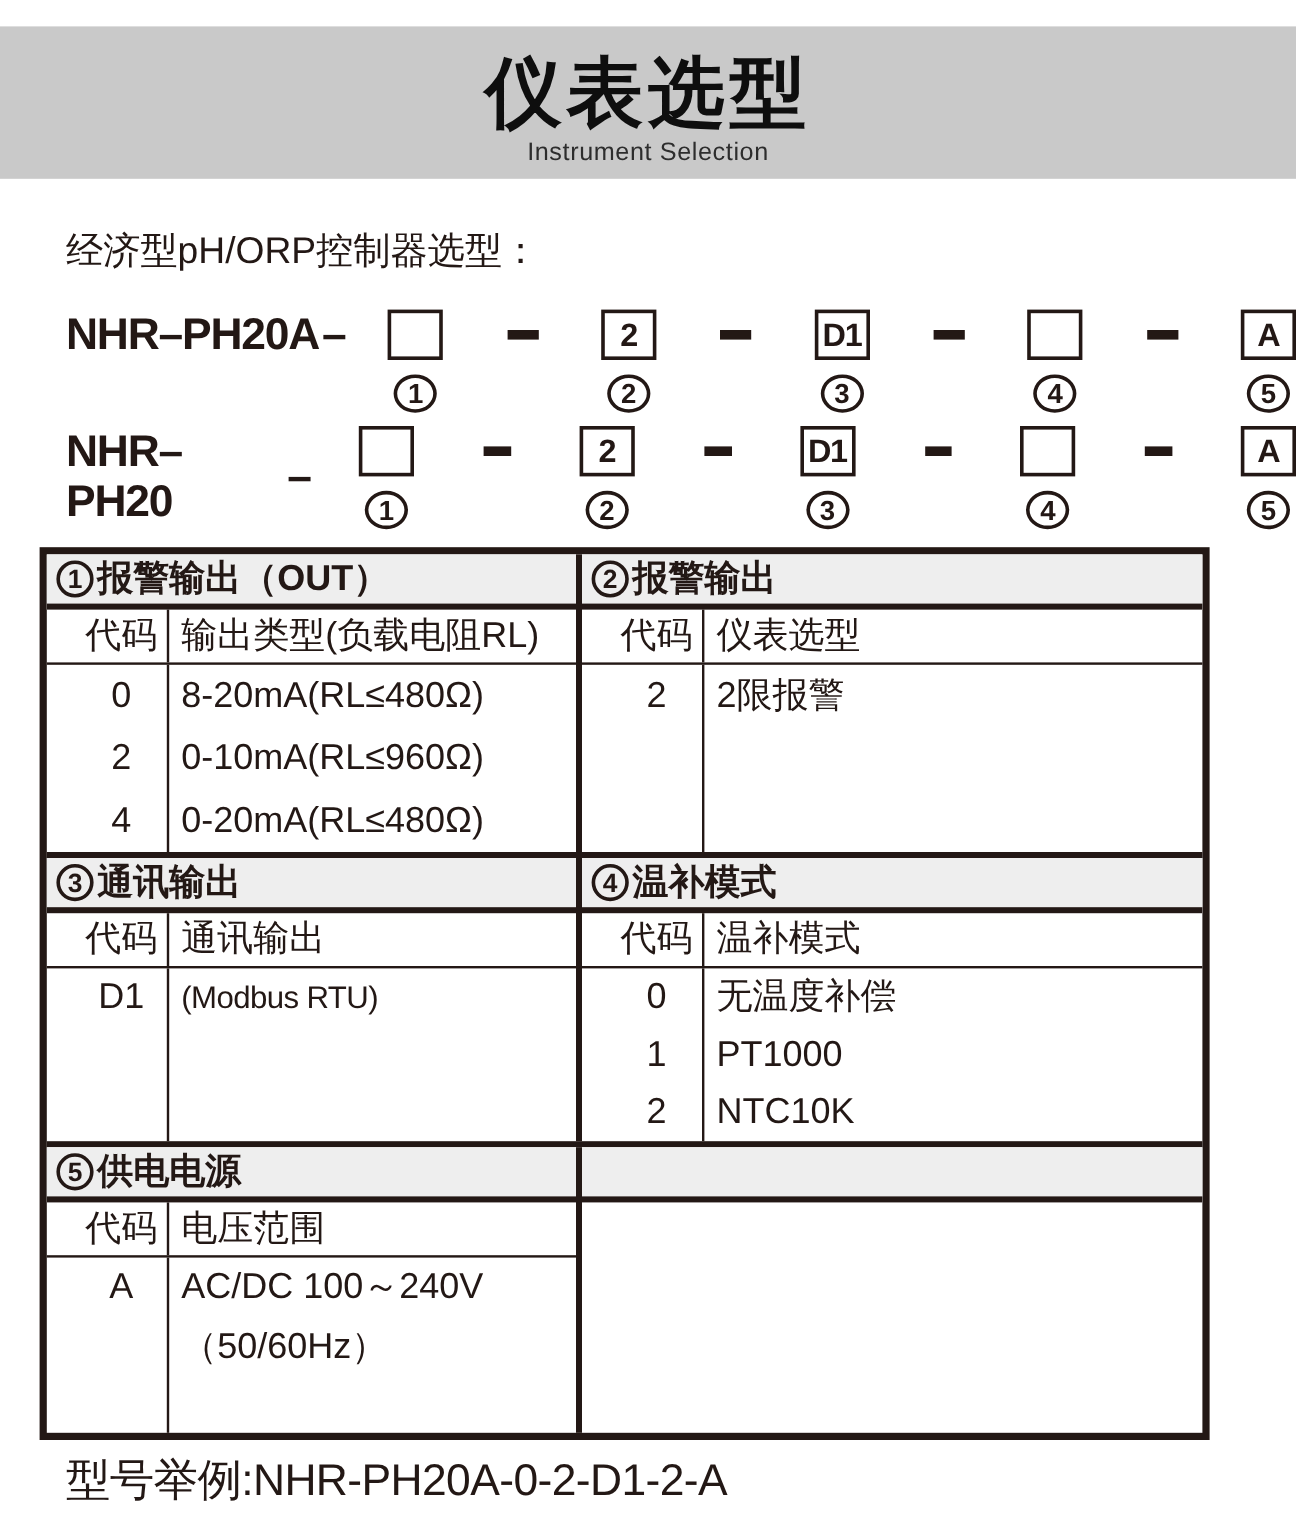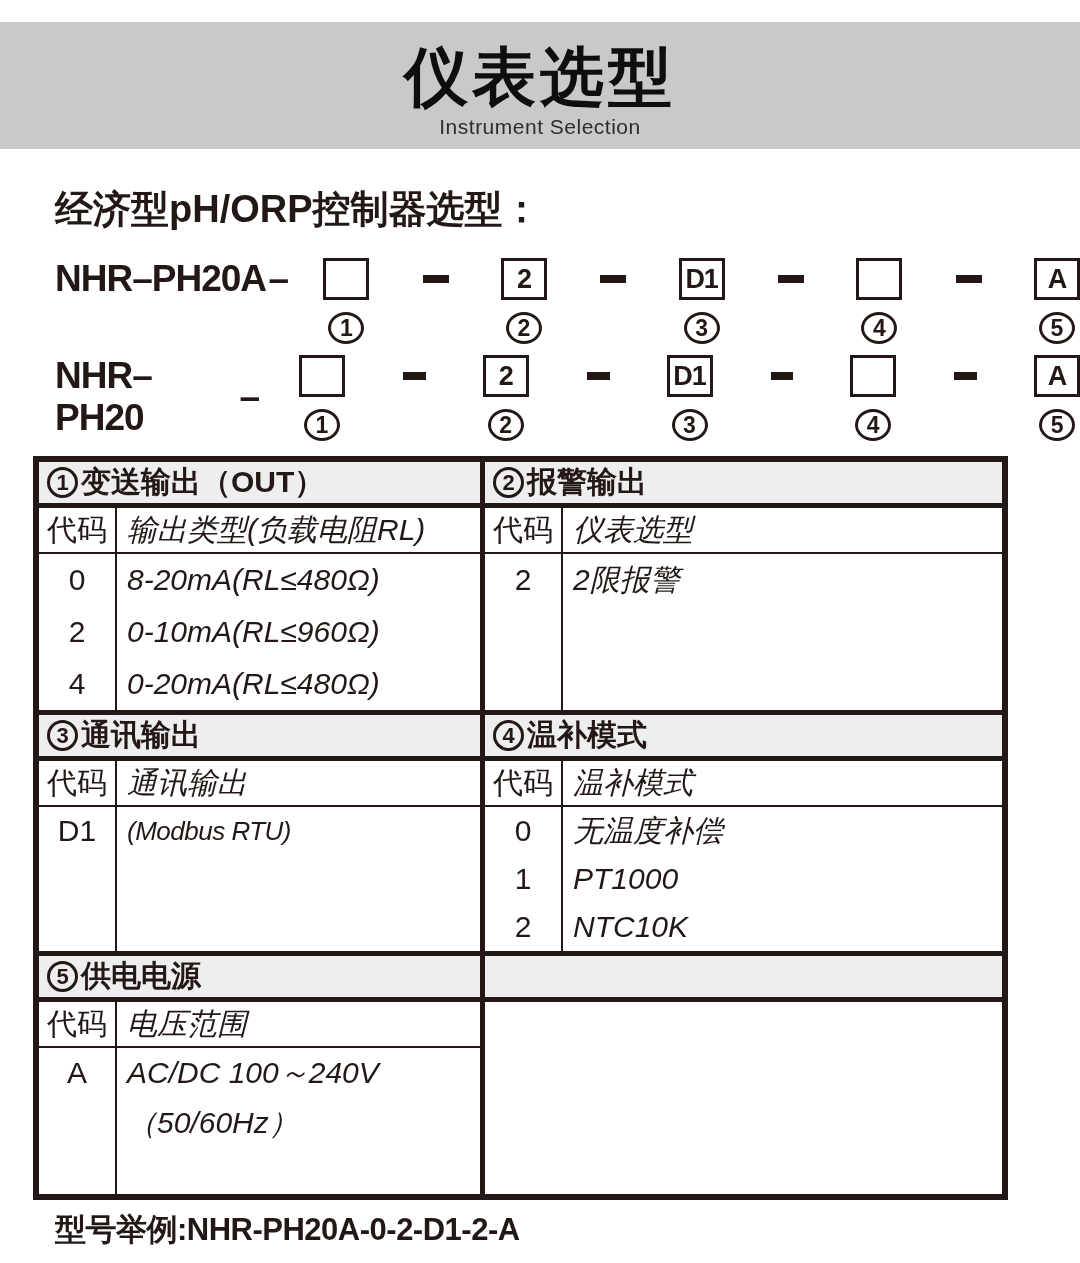--- a/index.html
+++ b/index.html
@@ -7,21 +7,21 @@
   body {
     width:1080px; height:1263px; overflow:hidden;
     font-family:"Liberation Sans","DejaVu Sans",sans-serif;
     color:#231815;
   }
   
   .banner { margin-top:22px; height:127px; background:#c9c9c9; text-align:center; }
   .banner-title { padding-top:20px; font-size:64px; font-weight:bold; color:#0e0e0e; line-height:1.12; letter-spacing:4px; }
   .banner-subtitle { font-size:21px; color:#2d2d2d; margin-top:1px; letter-spacing:0.5px; }
   
-  .heading { margin:42px 16px 0 55px; font-size:38px; font-weight:bold; line-height:36px; }
+  .heading { margin:42px 16px 0 55px; font-size:31px; font-weight:normal; line-height:36px; }
   
   .diagram { margin:31px 0 0 55px; }
   .model-row { display:flex; align-items:flex-start;justify-content:space-between; }
   .model-row + .model-row { margin-top:11px;gap:40px; }
   .model-label { width:233px; display:flex; justify-content:space-between; align-items:center;
                  font-size:37px; font-weight:bold; line-height:42px; letter-spacing:-1px; }
   .slot { width:46px; display:flex; flex-direction:column; align-items:center; }
   .codebox { width:46px; height:42px; border:3px solid #231815; display:flex; align-items:center;
              justify-content:center; font-size:27px; font-weight:bold; letter-spacing:-1px; }
   .pos-circle { margin-top:12px; width:36px; height:32px; border:3px solid #231815; border-radius:50%;
@@ -31,34 +31,34 @@
   .tbl { margin:15px 0 0 33px; width:975px; border:6px solid #231815; background:#fff; }
   .section { display:flex; }
   .section + .section { border-top:5px solid #231815; }
   .half-l { width:441px; }
   .half-r { width:522px; border-left:5px solid #231815; }
   .band { height:46px; background:#eeeeee; border-bottom:5px solid #231815;
           display:flex; align-items:center; padding-left:8px; font-weight:bold; font-size:30px; }
   .band-num { width:31px; height:31px; border:3px solid #231815; border-radius:50%; flex:0 0 auto;
               display:inline-flex; align-items:center; justify-content:center;
               font-size:22px; font-weight:bold; margin-right:3px; }
-  .grid-row { display:flex; }
+  .grid-row { display:flex;padding-left:24px; }
   .colhdr { height:46px; border-bottom:2px solid #231815; font-size:29px; }
   .colhdr .cell-code, .colhdr .cell-desc { line-height:44px; }
   .cell-code { width:78px; border-right:2px solid #231815; text-align:center; }
-  .cell-desc { flex:1; padding-left:10px; font-size:30px;font-style:italic; }
+  .cell-desc { flex:1; padding-left:10px; font-size:30px; }
   .cell-code { font-size:30px; }
   .data.s1 { height:156px; } .data.s1 .ln { line-height:52px; }
   .data.s2 { height:144px; } .data.s2 .ln { line-height:48px; }
   .data.s3 { height:146px; } .data.s3 .ln { line-height:50px; }
   .ln.sub { font-size:26px; letter-spacing:-0.5px; }
   .empty-block { height:192px; }
   .band.blank { padding-left:0; }
   
-  .example { margin:9px 0 0 55px; font-size:31px; font-weight:bold; letter-spacing:-0.5px; }
+  .example { margin:9px 0 0 55px; font-size:37px; font-weight:normal; letter-spacing:-0.5px; }
 </style>
 </head>
 <body>
 
 <div class="page">
 
   <header class="banner">
     <div class="banner-title">仪表选型</div>
     <div class="banner-subtitle">Instrument Selection</div>
   </header>
@@ -172,21 +172,21 @@
   </div>
 
   <div class="tbl">
 
     <div class="section">
       <div class="half-l">
         <div class="band">
           <span class="band-num">
               <span>1</span>
             </span>
-          <span>变送输出（OUT）</span>
+          <span>报警输出（OUT）</span>
         </div>
         <div class="grid-row colhdr">
           <div class="cell-code">代码</div>
           <div class="cell-desc">输出类型(负载电阻RL)</div>
         </div>
         <div class="grid-row data s1">
           <div class="cell-code">
             <div class="ln">0</div>
             <div class="ln">2</div>
             <div class="ln">4</div>

